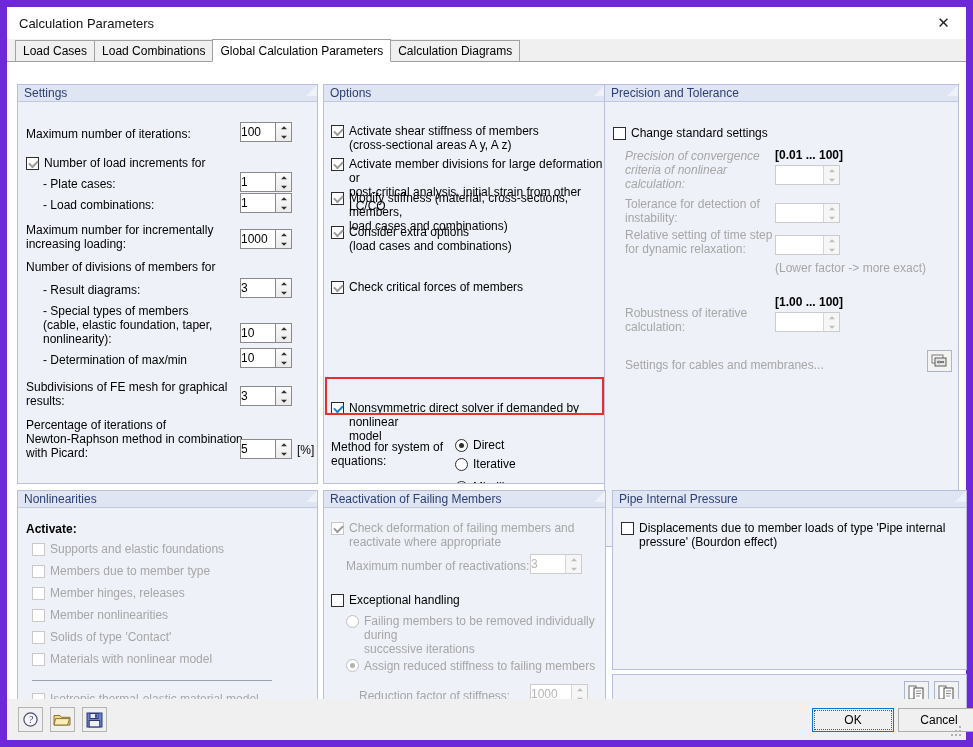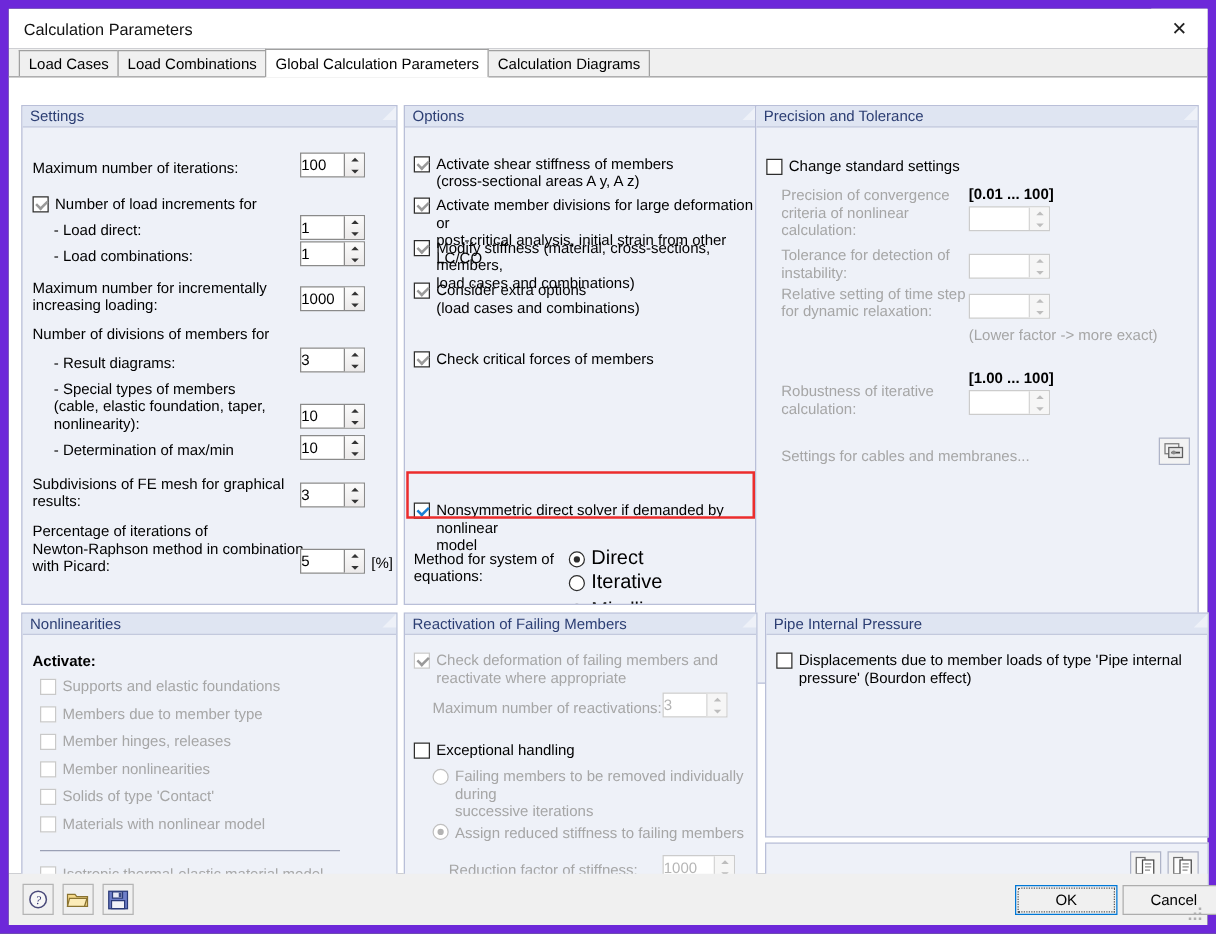--- a/index.html
+++ b/index.html
@@ -118,21 +118,21 @@
   .radio {
     width:13px;height:13px;flex:0 0 13px;border-radius:50%;
     border:1px solid #2d2d2d;background:#fff;margin-right:5px;position:relative;
   }
   .radio.dis { border-color:#c0c0c0; }
   .radio.sel::after{
     content:"";position:absolute;left:3px;top:3px;width:5px;height:5px;
     border-radius:50%;background:#2d2d2d;
   }
   .radio.dis.sel::after{ background:#b3b3b3; }
-  .rbtext{ font-size:16px; }
+  .rbtext{ font-size:12px; }
 
   .spin {
     position:absolute; height:20px;
     border:1px solid #8a8a8a; background:#fff;
     display:flex; align-items:stretch;
   }
   .spin.dis { border-color:#cccccc; }
   .spin .val {
     flex:1 1 auto; text-align:left; padding-right:5px;
     line-height:18px; font-size:12px; color:#000;
@@ -226,21 +226,21 @@
                 <i class="up"></i>
                 <i class="dn"></i>
               </span>
           </div>
 
           <div class="cbrow" style="left:8px; top:54px; width:240px;">
             <span class="cbox checkedgray"></span>
             <span class="cbtext">Number of load increments for</span>
           </div>
 
-          <div class="lbl" style="left:25px; top:75px;">- Load direct:</div>
+          <div class="lbl" style="left:25px; top:75px;">- Plate cases:</div>
           <div class="spin" style="left:222px; top:70px; width:52px;">
             <span class="val">1</span>
             <span class="btns">
                 <i class="up"></i>
                 <i class="dn"></i>
               </span>
           </div>
 
           <div class="lbl" style="left:25px; top:96px;">- Load combinations:</div>
           <div class="spin" style="left:222px; top:91px; width:52px;">
@@ -379,21 +379,21 @@
 
       <div class="group" style="left:597px; top:6px; width:355px; height:463px;">
         <div class="gtitle">Precision and Tolerance</div>
         <div class="gbody" style="height:382px;">
 
           <div class="cbrow" style="left:8px; top:24px;">
             <span class="cbox"></span>
             <span class="cbtext">Change standard settings</span>
           </div>
 
-          <div class="lbl dis" style="left:20px; top:47px;">Precision of convergence
+          <div class="lbl dis" style="left:20px; top:47px;font-style:italic;">Precision of convergence
 criteria of nonlinear
 calculation:</div>
           <div class="lbl" style="left:170px; top:46px; font-weight:bold;">[0.01 ... 100]</div>
           <div class="spin dis" style="left:170px; top:63px; width:65px;">
             <span class="val"></span>
             <span class="btns">
                 <i class="up"></i>
                 <i class="dn"></i>
               </span>
           </div>

